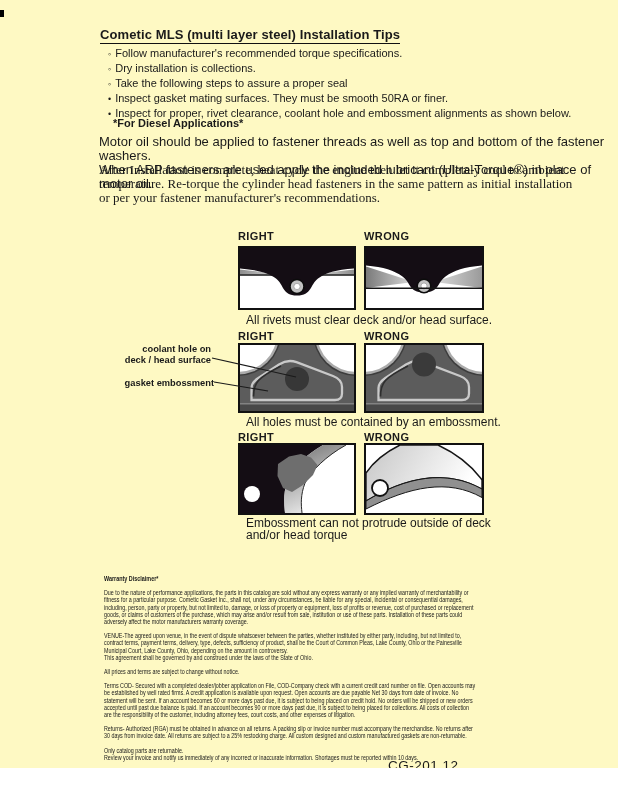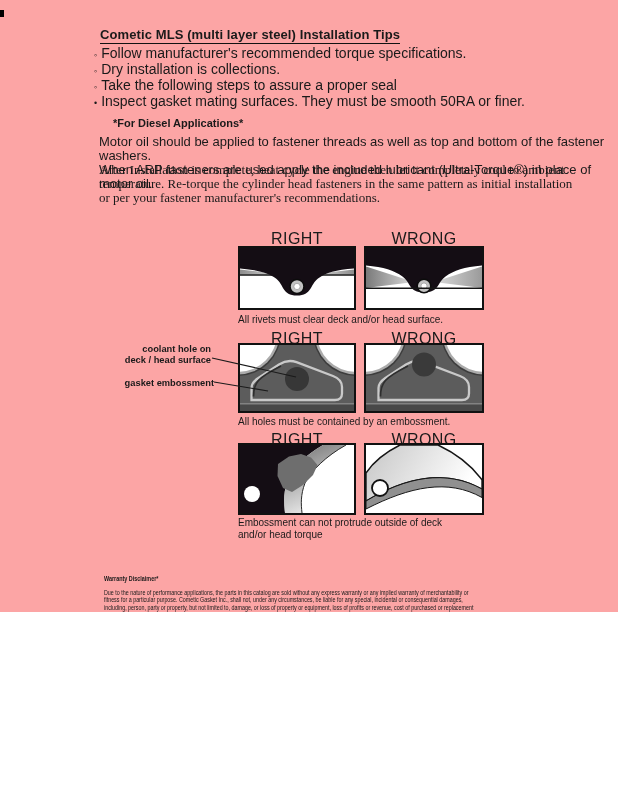--- a/index.html
+++ b/index.html
@@ -1,30 +1,30 @@
 <!DOCTYPE html>
 <html><head>
 <meta charset="utf-8">
 <style>
   html,body{margin:0;padding:0;background:#fff;}
-  .page{position:relative;width:618px;height:612px;background:#fca5a5;
+  .page{position:relative;width:618px;height:768px;background:#fef9c3;
         font-family:"Liberation Sans",sans-serif;color:#1a1a1a;overflow:hidden;}
   .abs{position:absolute;}
   .artifact{left:0;top:10px;width:4px;height:7px;background:#000;}
   .title{left:100px;top:27px;font-size:13px;font-weight:bold;
          border-bottom:1.6px solid #111;padding-bottom:1px;letter-spacing:.1px;}
-  .bullets{left:94px;top:46px;font-size:14px;line-height:14px;}
+  .bullets{left:108px;top:46px;font-size:11px;line-height:14px;}
   .bullet::before{content:"\25E6";margin-right:4px;font-size:9px;}
   .subbullet{}
   .subbullet::before{content:"\2022";margin-right:4px;font-size:9px;}
   .h2{left:113px;top:117px;font-size:11px;font-weight:bold;}
   .para{font-size:13px;line-height:14px;white-space:pre-line;left:99px;}
   .p1{top:135px;} .p2{top:163px;font-family:Liberation Serif, serif;} .p3{top:205px;}
-  .rw{font-size:16px;letter-spacing:.4px;text-align:center;width:118px;}
-  .cap{font-size:10px;line-height:12px;left:238px;white-space:pre-line;}
+  .rw{font-size:11px;letter-spacing:.4px;width:118px;font-weight:bold;}
+  .cap{font-size:12px;line-height:12px;left:246px;white-space:pre-line;}
   .panel{display:block;}
   .ann{font-size:9.3px;line-height:11px;text-align:right;white-space:pre-line;font-weight:bold;}
   .fineblock{left:104px;top:575px;width:500px;transform:scaleX(.85);transform-origin:left top;}
   .fine{font-size:6.3px;line-height:7.2px;white-space:pre-line;margin:0 0 7px 0;}
   .fine-h{font-weight:bold;margin-bottom:7px;font-size:6.4px;}
   .pageno{left:388px;top:758px;font-size:13.5px;letter-spacing:.5px;}
   svg{display:block;}
 </style>
 </head>
 <body>
@@ -33,20 +33,21 @@
 
   <div class="abs artifact"></div>
 
   <div class="abs title">Cometic MLS (multi layer steel) Installation Tips</div>
 
   <div class="abs bullets">
     <div class="bullet">Follow manufacturer's recommended torque specifications.</div>
     <div class="bullet">Dry installation is collections.</div>
     <div class="bullet">Take the following steps to assure a proper seal</div>
     <div class="subbullet">Inspect gasket mating surfaces.  They must be smooth 50RA or finer.</div>
+    <div class="subbullet">Inspect for proper, rivet clearance, coolant hole and embossment alignments as shown below.</div>
   </div>
 
   <div class="abs h2">*For Diesel Applications*</div>
   <div class="abs para p1">Motor oil should be applied to fastener threads as well as top and bottom of the fastener washers.
 When ARP fasteners are used apply the included lubricant (Ultra-Torque®) in place of motor oil.</div>
   <div class="abs para p2">After Installation is complete, heat cycle the engine then let it completely cool to ambient
 temperature. Re-torque the cylinder head fasteners in the same pattern as initial installation
 or per your fastener manufacturer's recommendations.</div>
 
   <div class="abs rw" style="left:238px;top:230px;">RIGHT</div>

